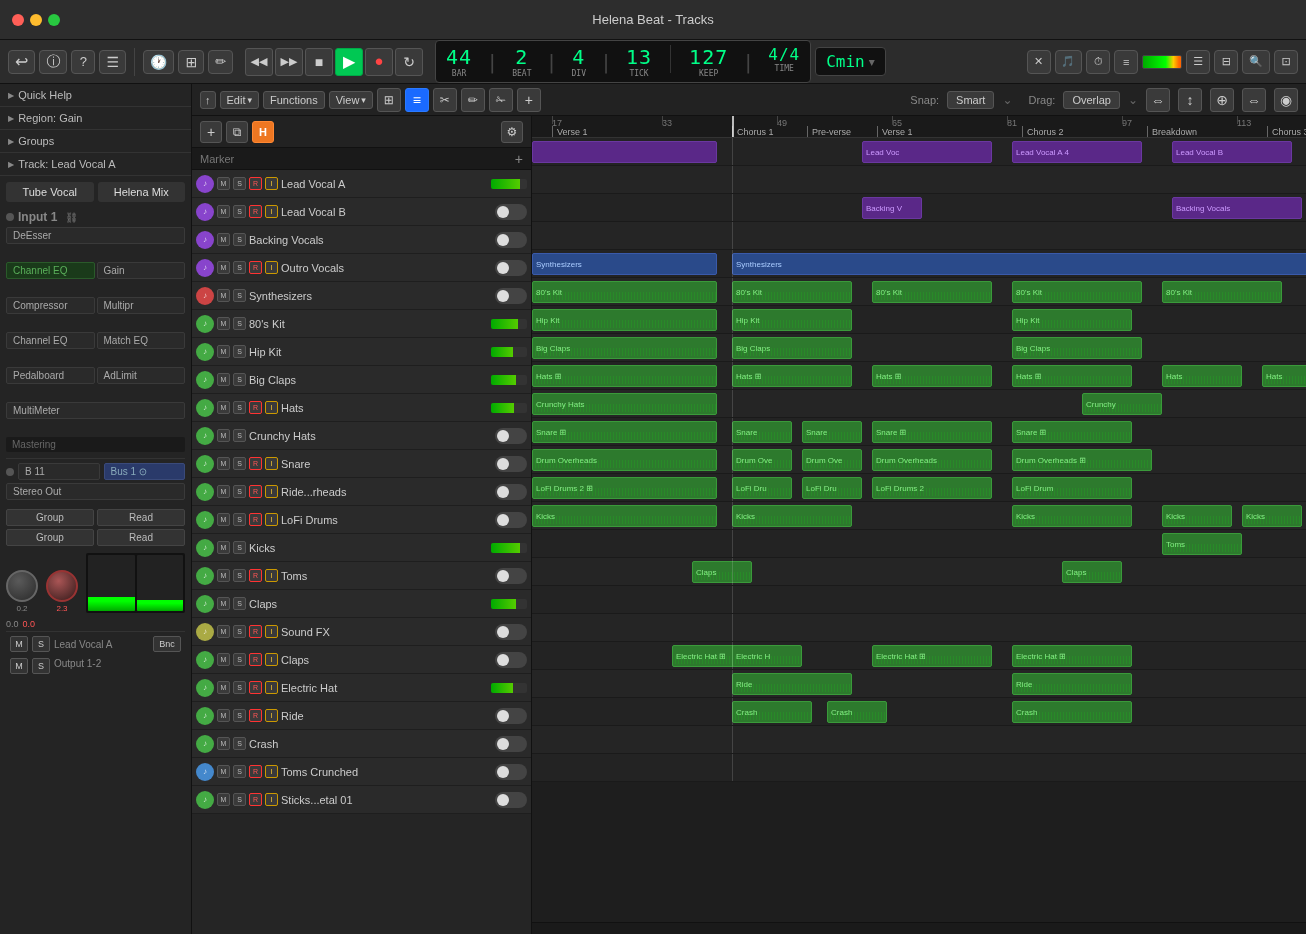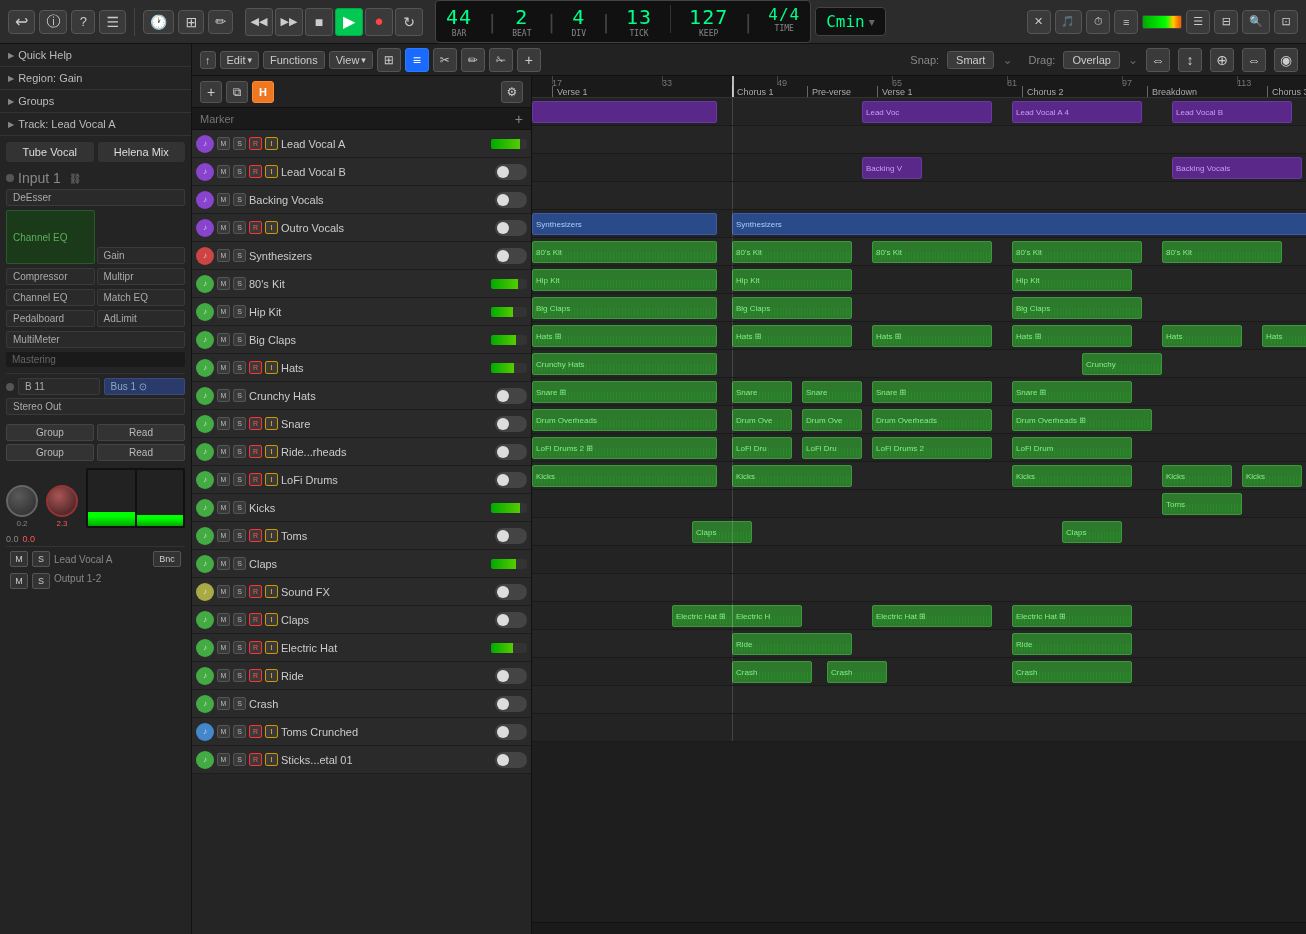--- a/index.html
+++ b/index.html
@@ -54,20 +54,28 @@
     .atb-icon-btn { background: #3a3a3a; border: 1px solid #555; border-radius: 3px; width: 24px; height: 24px; display: flex; align-items: center; justify-content: center; font-size: 12px; color: #ccc; cursor: pointer; }
     .snap-drag-row { display: flex; align-items: center; gap: 8px; margin-left: auto; }
     .sdr-label { font-size: 11px; color: #888; }
     .sdr-val { background: #3a3a3a; border: 1px solid #555; border-radius: 3px; padding: 2px 8px; font-size: 11px; color: #ccc; cursor: pointer; }
   </style>
 </head>
 <body>
 
 <div class="full-app">
 
+  <div class="top-titlebar">
+    <div class="traffic-lights">
+      <div class="traffic-light tl-red"></div>
+      <div class="traffic-light tl-yellow"></div>
+      <div class="traffic-light tl-green"></div>
+    </div>
+    <span style="font-size:13px;color:#ccc;">Helena Beat - Tracks</span>
+  </div>
 
   <div class="main-toolbar">
     <div class="toolbar-btn" style="font-size:16px;">↩</div>
     <div class="toolbar-btn" style="font-size:14px;">ⓘ</div>
     <div class="toolbar-btn" style="font-size:13px;">?</div>
     <div class="toolbar-btn" style="font-size:14px;">☰</div>
     <div style="width:1px;height:28px;background:#444;margin:0 4px;"></div>
     <div class="toolbar-btn" style="font-size:14px;">🕐</div>
     <div class="toolbar-btn" style="font-size:14px;">⊞</div>
     <div class="toolbar-btn" style="font-size:13px;">✏</div>
@@ -151,29 +159,29 @@
         <span class="insp-title">Track: Lead Vocal A</span>
       </div>
 
       <div class="channel-strip">
         <div style="display:flex;gap:4px;margin-bottom:4px;">
           <div class="ch-name-box" style="flex:1;">Tube Vocal</div>
           <div class="ch-name-box" style="flex:1;">Helena Mix</div>
         </div>
         <div style="display:flex;align-items:center;gap:4px;margin-bottom:3px;">
           <div style="width:8px;height:8px;border-radius:50%;background:#555;flex-shrink:0;"></div>
-          <span style="font-size:14px;color:#888;">Input 1</span>
+          <span style="font-size:12px;color:#888;font-weight:bold;">Input 1</span>
           <span style="font-size:10px;color:#888;margin-left:4px;">⛓</span>
         </div>
         <div>
-          <div style="display:flex;gap:2px;flex-direction:column;">
+          <div style="display:flex;gap:16px;flex-direction:column;">
             <div class="ch-plugin">DeEsser</div>
             <div style="display:flex;gap:2px;">
               <div class="ch-plugin green-text" style="flex:1;">Channel EQ</div>
-              <div class="ch-plugin" style="flex:1;margin-top:37px;">Gain</div>
+              <div class="ch-plugin" style="flex:1;">Gain</div>
             </div>
             <div style="display:flex;gap:2px;">
               <div class="ch-plugin" style="flex:1;">Compressor</div>
               <div class="ch-plugin" style="flex:1;">Multipr</div>
             </div>
             <div style="display:flex;gap:2px;">
               <div class="ch-plugin" style="flex:1;">Channel EQ</div>
               <div class="ch-plugin" style="flex:1;">Match EQ</div>
             </div>
             <div style="display:flex;gap:2px;">

